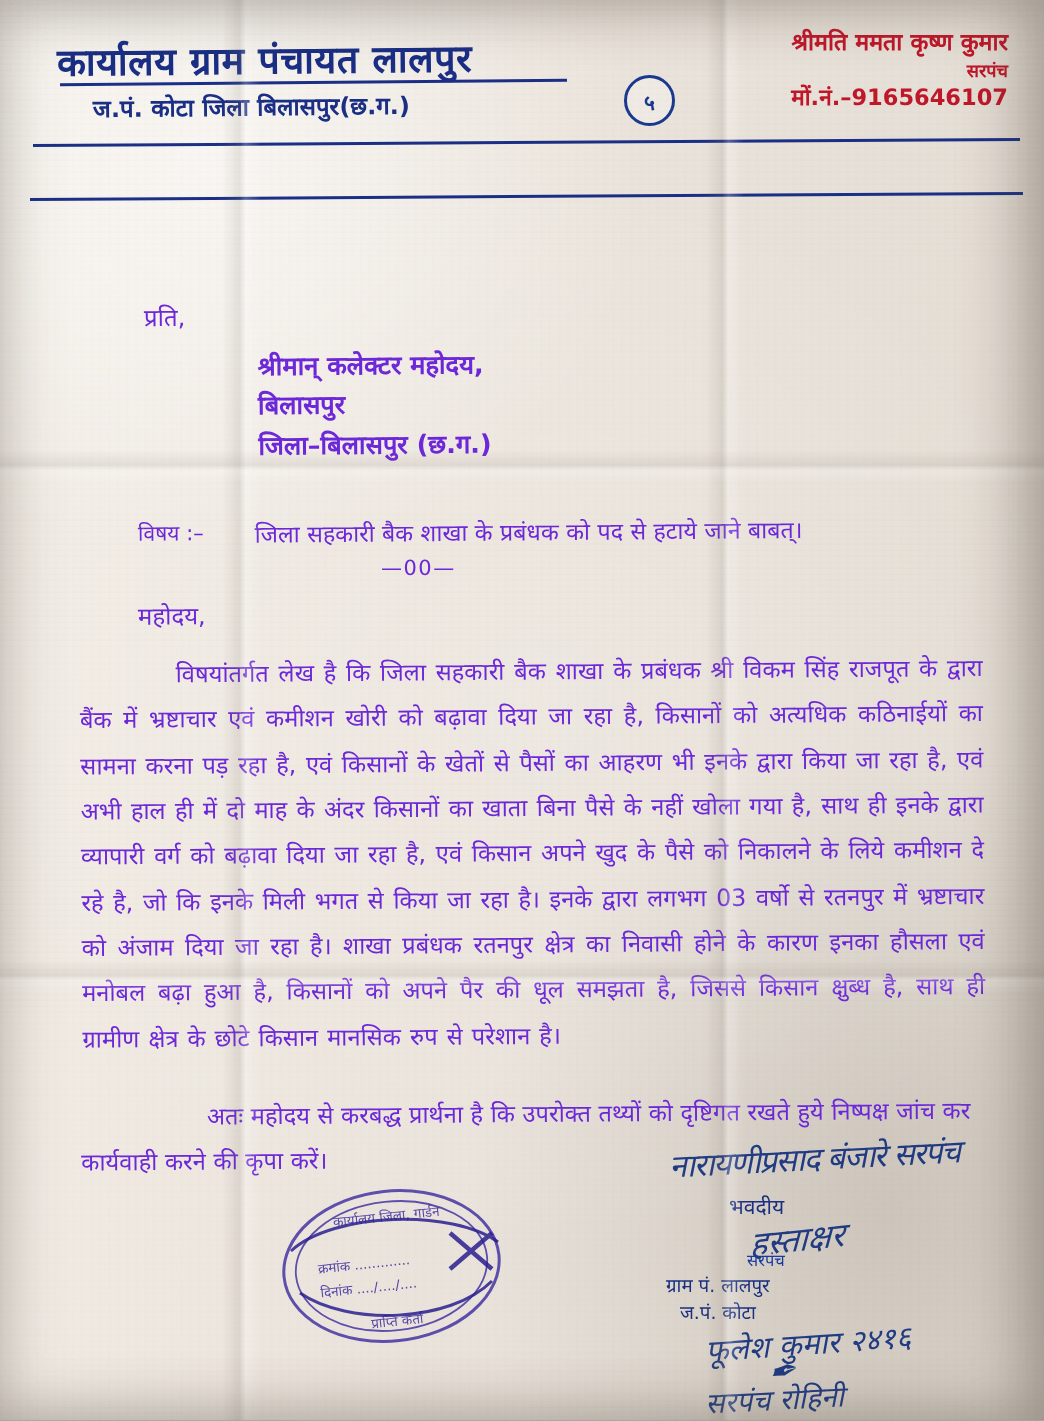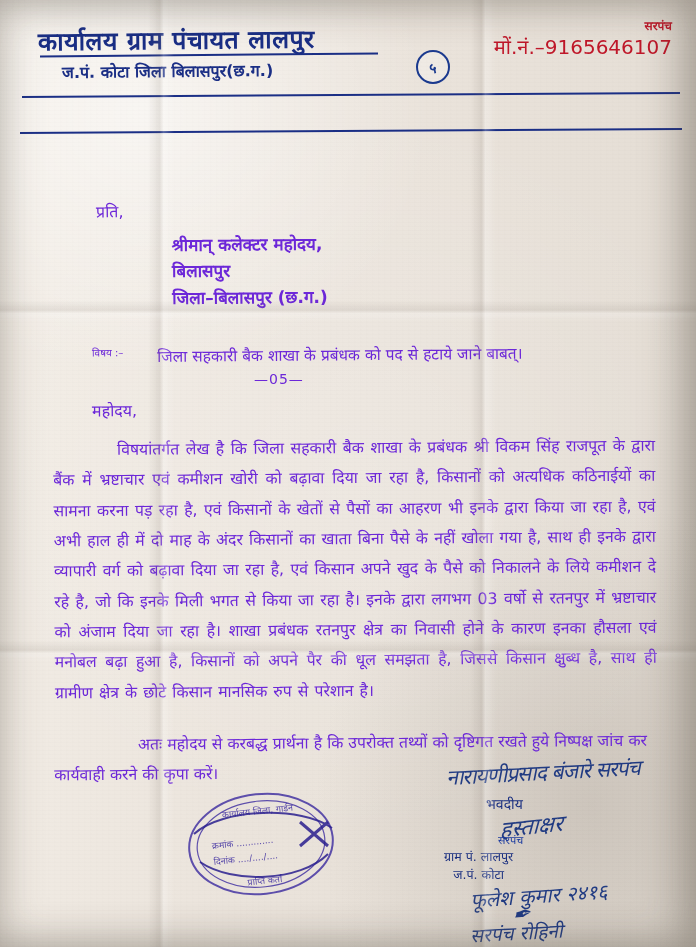--- a/index.html
+++ b/index.html
@@ -116,22 +116,22 @@
     font-weight: bold;
     color: #c0182a;
     white-space: nowrap;
   }
   .lh-role {
     font-size: 12px;
     font-weight: bold;
     color: #c0182a;
   }
   .lh-mobile {
-    font-size: 20px;
-    font-weight: normal;
+    font-size: 15px;
+    font-weight: bold;
     color: #c0182a;
     white-space: nowrap;
     margin-left: 19px;
   }
   .hr-main {
     position: absolute;
     left: 22px;
     right: 16px;
     top: 94px;
     border-top: 2px solid #1b2f86;
@@ -196,21 +196,21 @@
   .addressee div { white-space: nowrap; }
 
   .subject-row {
     margin-top: 34px;
     margin-left: 38px;
     display: flex;
     align-items: flex-start;
     gap: 10px;
     transform: rotate(-0.5deg);
   }
-  .subject-label { font-size: 10px; white-space: nowrap; }
+  .subject-label { font-size: 14px; white-space: nowrap; }
   .subject-text { font-size: 15.5px; margin-left: 24px; }
 
   .sep-00 {
     margin-top: 6px;
     margin-left: 200px;
     font-size: 14px;
     letter-spacing: 1px;
   }
   .salutation {
     margin-top: 10px;
@@ -336,41 +336,42 @@
   <div class="paper-shade"></div>
 
   <div class="content">
 
     <div class="letterhead">
       <div class="lh-title">कार्यालय ग्राम पंचायत लालपुर</div>
       <div class="lh-rule"></div>
       <div class="lh-sub">ज.पं. कोटा जिला बिलासपुर(छ.ग.)</div>
       <div class="lh-emblem">५</div>
       <div class="lh-right">
+        <div class="lh-name">श्रीमति ममता कृष्ण कुमार</div>
         <div class="lh-role">सरपंच</div>
         <div class="lh-mobile">मों.नं.–9165646107</div>
       </div>
     </div>
     <div class="hr-main"></div>
 
     <div class="hr-second"></div>
 
     <div class="body-area">
       <div class="to-label">प्रति,</div>
       <div class="addressee">
         <div>श्रीमान् कलेक्टर महोदय,</div>
         <div>बिलासपुर</div>
         <div>जिला–बिलासपुर (छ.ग.)</div>
       </div>
 
       <div class="subject-row">
         <span class="subject-label">विषय :–</span>
         <span class="subject-text">जिला सहकारी बैक शाखा के प्रबंधक को पद से हटाये जाने बाबत्।</span>
       </div>
-      <div class="sep-00">—05—</div>
+      <div class="sep-00">—00—</div>
 
       <div class="salutation">महोदय,</div>
 
       <div class="para">विषयांतर्गत लेख है कि जिला सहकारी बैक शाखा के प्रबंधक श्री विकम सिंह राजपूत के द्वारा बैंक में भ्रष्टाचार एवं कमीशन खोरी को बढ़ावा दिया जा रहा है, किसानों को अत्यधिक कठिनाईयों का सामना करना पड़ रहा है, एवं किसानों के खेतों से पैसों का आहरण भी इनके द्वारा किया जा रहा है, एवं अभी हाल ही में दो माह के अंदर किसानों का खाता बिना पैसे के नहीं खोला गया है, साथ ही इनके द्वारा व्यापारी वर्ग को बढ़ावा दिया जा रहा है, एवं किसान अपने खुद के पैसे को निकालने के लिये कमीशन दे रहे है, जो कि इनके मिली भगत से किया जा रहा है। इनके द्वारा लगभग 03 वर्षो से रतनपुर में भ्रष्टाचार को अंजाम दिया जा रहा है। शाखा प्रबंधक रतनपुर क्षेत्र का निवासी होने के कारण इनका हौसला एवं मनोबल बढ़ा हुआ है, किसानों को अपने पैर की धूल समझता है, जिससे किसान क्षुब्ध है, साथ ही ग्रामीण क्षेत्र के छोटे किसान मानसिक रुप से परेशान है।</div>
       <div class="para2">अतः महोदय से करबद्ध प्रार्थना है कि उपरोक्त तथ्यों को दृष्टिगत रखते हुये निष्पक्ष जांच कर कार्यवाही करने की कृपा करें।</div>
     </div>
 
     <div class="sign-area">
       <div class="scribble scr-top">नारायणीप्रसाद बंजारे सरपंच</div>
       <div class="yours">भवदीय</div>

